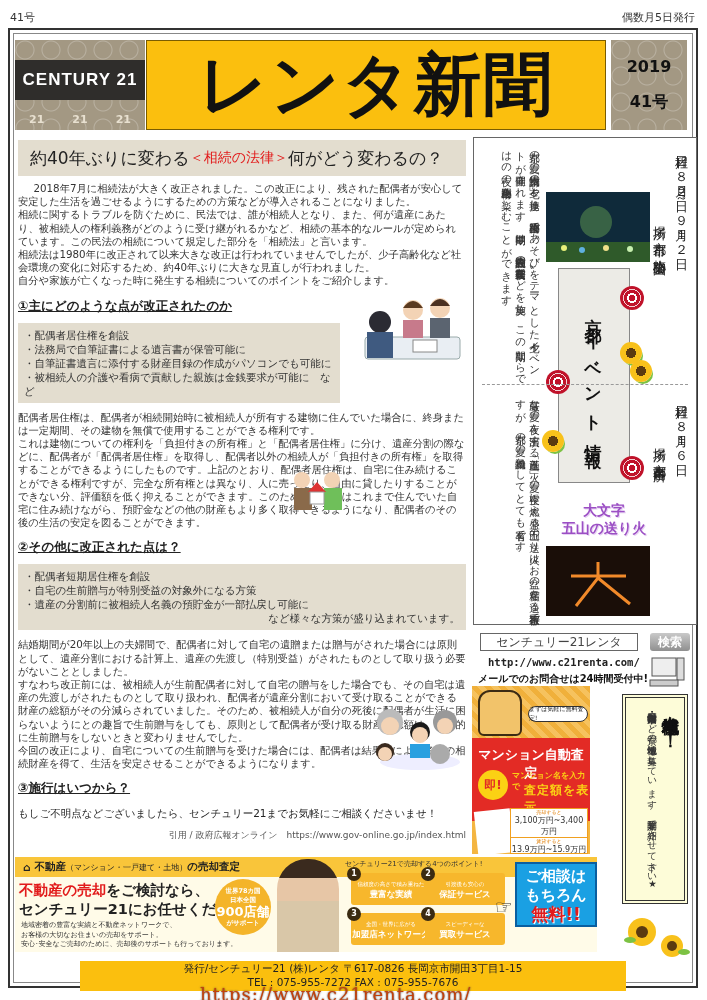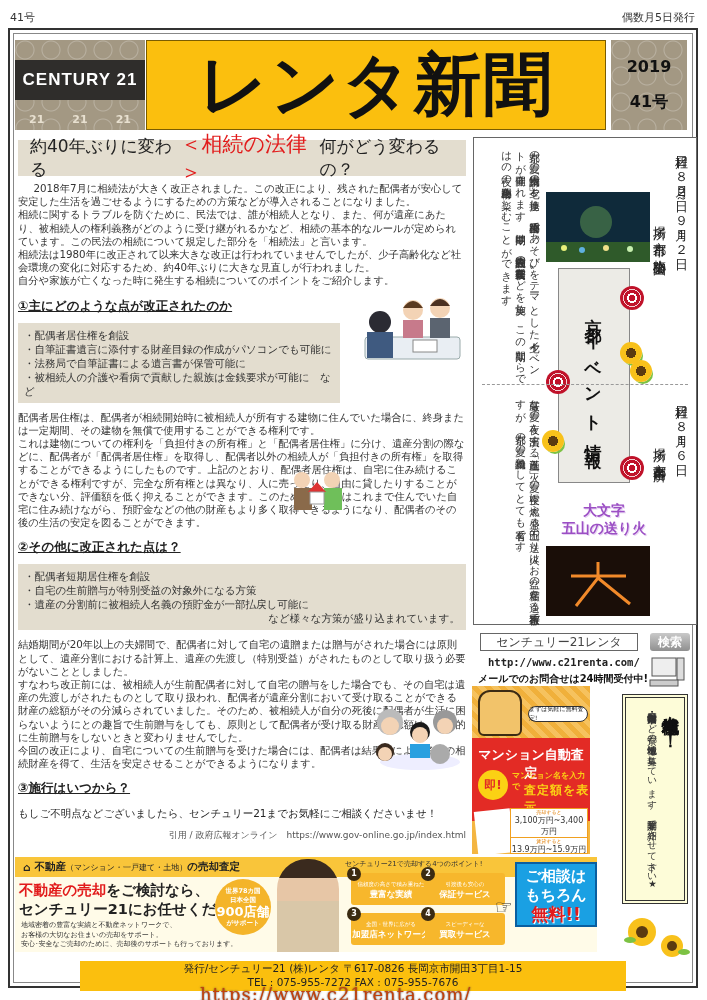--- a/index.html
+++ b/index.html
@@ -27,21 +27,21 @@
   .title-block { position: absolute; left: 131px; top: 0; width: 460px; height: 90px; background: #fbbf0e; border: 1px solid #7a5c00;
       display: flex; align-items: center; justify-content: center; }
   .title-text { font-family: "DejaVu Sans", sans-serif; font-weight: bold; font-size: 68px; color: #111; letter-spacing: 2px; line-height: 1; }
   .issue-block { position: absolute; left: 596px; top: 0; width: 76px; height: 90px; display: flex; flex-direction: column;
       align-items: center; justify-content: center; gap: 16px; }
   .issue-block span { font-weight: bold; font-size: 16px; color: #111; }
 
   
   .article { position: absolute; left: 18px; top: 140px; width: 448px; }
   .headline { background: #e3ddcf; height: 36px; display: flex; align-items: center; padding-left: 12px; font-size: 17px; color: #222; }
-  .headline .red { color: #e21b1b; font-size: 21px; }
+  .headline .red { color: #e21b1b; font-size: 14px; }
   .body { font-size: 10.3px; line-height: 13.2px; color: #333; }
   .intro { margin-top: 6px; }
   .intro p:first-child { text-indent: 1.5em; }
   .sec-title { font-weight: bold; font-size: 12.5px; text-decoration: underline; margin-top: 10px; color: #222; }
   .bullet-box { background: #e3ddcf; padding: 5px 6px; font-size: 10.5px; line-height: 14px; color: #333; margin-top: 8px; }
   .bullet-box.b1 { width: 322px; }
   .bullet-box .right { text-align: right; }
   .para { margin-top: 8px; }
   .illus { position: absolute; }
 
@@ -163,22 +163,22 @@
   <div class="body intro">
     <p>2018年7月に相続法が大きく改正されました。この改正により、残された配偶者が安心して安定した生活を過ごせるようにするための方策などが導入されることになりました。</p>
     <p>相続に関するトラブルを防ぐために、民法では、誰が相続人となり、また、何が遺産にあたり、被相続人の権利義務がどのように受け継がれるかなど、相続の基本的なルールが定められています。この民法の相続について規定した部分を「相続法」と言います。</p>
     <p>相続法は1980年に改正されて以来大きな改正は行われていませんでしたが、少子高齢化など社会環境の変化に対応するため、約40年ぶりに大きな見直しが行われました。</p>
     <p>自分や家族が亡くなった時に発生する相続についてのポイントをご紹介します。</p>
   </div>
 
   <div class="sec-title">①主にどのような点が改正されたのか</div>
   <div class="bullet-box b1">
     <div>・配偶者居住権を創設</div>
+    <div>・法務局で自筆証書による遺言書が保管可能に</div>
     <div>・自筆証書遺言に添付する財産目録の作成がパソコンでも可能に</div>
-    <div>・法務局で自筆証書による遺言書が保管可能に</div>
     <div>・被相続人の介護や看病で貢献した親族は金銭要求が可能に　など</div>
   </div>
   <div class="body para">
     <p>配偶者居住権は、配偶者が相続開始時に被相続人が所有する建物に住んでいた場合に、終身または一定期間、その建物を無償で使用することができる権利です。</p>
     <p>これは建物についての権利を「負担付きの所有権」と「配偶者居住権」に分け、遺産分割の際などに、配偶者が「配偶者居住権」を取得し、配偶者以外の相続人が「負担付きの所有権」を取得することができるようにしたものです。上記のとおり、配偶者居住権は、自宅に住み続けることができる権利ですが、完全な所有権とは異なり、人に売ったり、自由に貸したりすることができない分、評価額を低く抑えることができます。このため、配偶者はこれまで住んでいた自宅に住み続けながら、預貯金などの他の財産もより多く取得できるようになり、配偶者のその後の生活の安定を図ることができます。</p>
   </div>
 
   <div class="sec-title">②その他に改正された点は？</div>
   <div class="bullet-box">
     <div>・配偶者短期居住権を創設</div>

